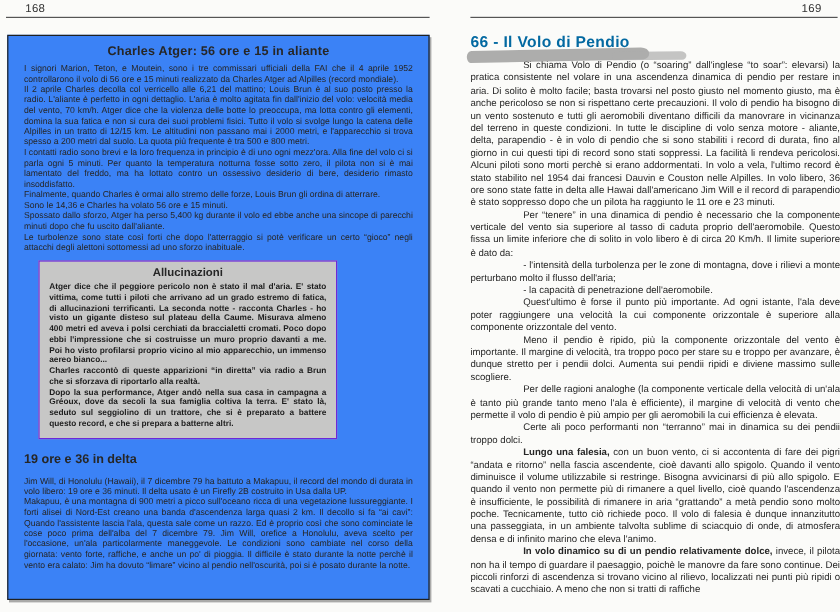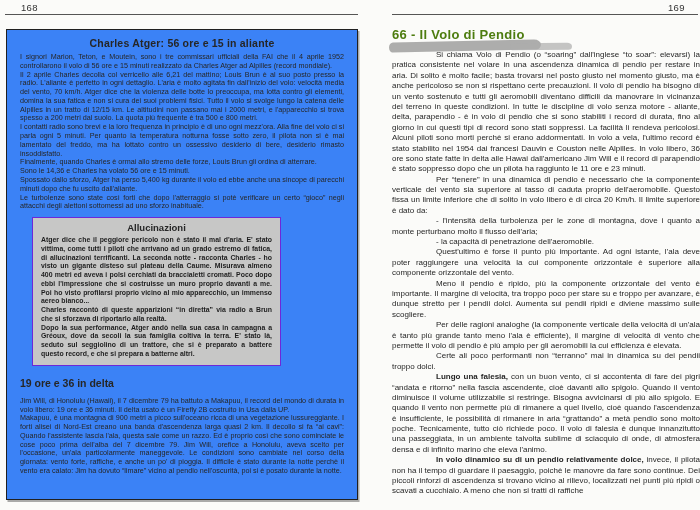--- a/index.html
+++ b/index.html
@@ -30,21 +30,21 @@
     background:#c7c7c6; border:1px solid #6d28d9; padding:4px 8px 6px;
   }
   #halluc .t-box { margin:0 0 3px; font-size:9.5px; font-weight:bold; text-align:center; }
   #halluc p { margin:0; font-size:6.9px; font-weight:bold; line-height:1.27; text-align:justify; color:#1d1d1d; }
 
   .t-delta { margin:11px 0 8px; font-size:10.5px; font-weight:bold; }
   .note { margin-top:8px !important; }
 
   
   #chapter { position:absolute; left:392px; top:27px; width:308px; }
-  #chapter-title { position:relative; z-index:2; margin:0; font-size:13px; font-weight:bold; letter-spacing:.3px; color:#4d7c0f; }
+  #chapter-title { position:relative; z-index:2; margin:0; font-size:13px; font-weight:bold; letter-spacing:.3px; color:#0369a1; }
   .smudge {
     position:absolute; z-index:1; left:-3px; top:14px; width:152px; height:10px;
     background:#9a9a99; opacity:.8; transform:rotate(-1.2deg);
     border-radius:4px 7px 5px 3px / 5px;
   }
   .smudge.s2 { left:118px; top:16px; width:62px; height:7px; background:#adadac; opacity:.7; transform:rotate(-.6deg); }
   #right-body { position:absolute; left:392px; top:50px; width:308px; }
   #right-body p { margin:0; font-size:8px; line-height:1.3; text-align:justify; }
   #right-body b { font-weight:bold;margin-left:44px; }
 </style>
@@ -88,21 +88,21 @@
 
   <div id="chapter">
     <div class="smudge"></div>
     <div class="smudge s2"></div>
     <h1 id="chapter-title">66 - Il Volo di Pendio</h1>
   </div>
 
   <div id="right-body">
     <p><b></b><span>Si chiama Volo di Pendio (o “soaring” dall'inglese “to soar”: elevarsi) la pratica consistente nel volare in una ascendenza dinamica di pendio per restare in aria. Di solito è molto facile; basta trovarsi nel posto giusto nel momento giusto, ma è anche pericoloso se non si rispettano certe precauzioni. Il volo di pendio ha bisogno di un vento sostenuto e tutti gli aeromobili diventano difficili da manovrare in vicinanza del terreno in queste condizioni. In tutte le discipline di volo senza motore - aliante, delta, parapendio - è in volo di pendio che si sono stabiliti i record di durata, fino al giorno in cui questi tipi di record sono stati soppressi. La facilità li rendeva pericolosi. Alcuni piloti sono morti perchè si erano addormentati. In volo a vela, l'ultimo record è stato stabilito nel 1954 dai francesi Dauvin e Couston nelle Alpilles. In volo libero, 36 ore sono state fatte in delta alle Hawai dall'americano Jim Will e il record di parapendio è stato soppresso dopo che un pilota ha raggiunto le 11 ore e 23 minuti.</span></p>
     <p><b></b><span>Per “tenere” in una dinamica di pendio è necessario che la componente verticale del vento sia superiore al tasso di caduta proprio dell'aeromobile. Questo fissa un limite inferiore che di solito in volo libero è di circa 20 Km/h. Il limite superiore è dato da:</span></p>
-    <p><b></b><span>- l'intensità della turbolenza per le zone di montagna, dove i quanto a monte perturbano molto il flusso dell'aria;</span></p>
+    <p><b></b><span>- l'intensità della turbolenza per le zone di montagna, dove i rilievi a monte perturbano molto il flusso dell'aria;</span></p>
     <p><b></b><span>- la capacità di penetrazione dell'aeromobile.</span></p>
     <p><b></b><span>Quest'ultimo è forse il punto più importante. Ad ogni istante, l'ala deve poter raggiungere una velocità la cui componente orizzontale è superiore alla componente orizzontale del vento.</span></p>
     <p><b></b><span>Meno il pendio è ripido, più la componente orizzontale del vento è importante. Il margine di velocità, tra troppo poco per stare su e troppo per avanzare, è dunque stretto per i pendii dolci. Aumenta sui pendii ripidi e diviene massimo sulle scogliere.</span></p>
     <p><b></b><span>Per delle ragioni analoghe (la componente verticale della velocità di un'ala è tanto più grande tanto meno l'ala è efficiente), il margine di velocità di vento che permette il volo di pendio è più ampio per gli aeromobili la cui efficienza è elevata.</span></p>
     <p><b></b><span>Certe ali poco performanti non “terranno” mai in dinamica su dei pendii troppo dolci.</span></p>
     <p><b>Lungo una falesia,</b><span> con un buon vento, ci si accontenta di fare dei pigri “andata e ritorno” nella fascia ascendente, cioè davanti allo spigolo. Quando il vento diminuisce il volume utilizzabile si restringe. Bisogna avvicinarsi di più allo spigolo. E quando il vento non permette più di rimanere a quel livello, cioè quando l'ascendenza è insufficiente, le possibilità di rimanere in aria “grattando” a metà pendio sono molto poche. Tecnicamente, tutto ciò richiede poco. Il volo di falesia è dunque innanzitutto una passeggiata, in un ambiente talvolta sublime di sciacquio di onde, di atmosfera densa e di infinito marino che eleva l'animo.</span></p>
     <p><b>In volo dinamico su di un pendio relativamente dolce,</b><span> invece, il pilota non ha il tempo di guardare il paesaggio, poichè le manovre da fare sono continue. Dei piccoli rinforzi di ascendenza si trovano vicino al rilievo, localizzati nei punti più ripidi o scavati a cucchiaio. A meno che non si tratti di raffiche</span></p>
   </div>
 
 </div>

